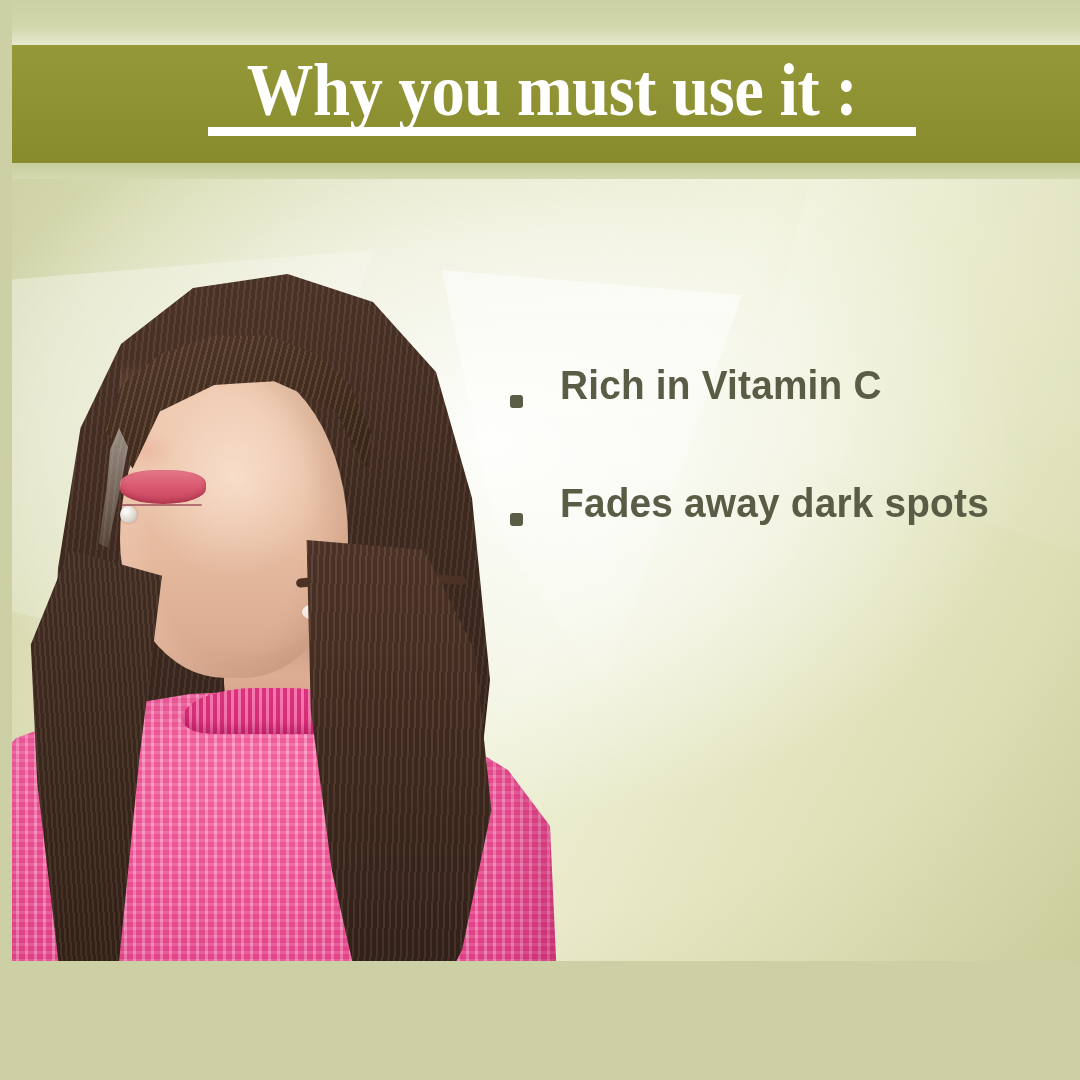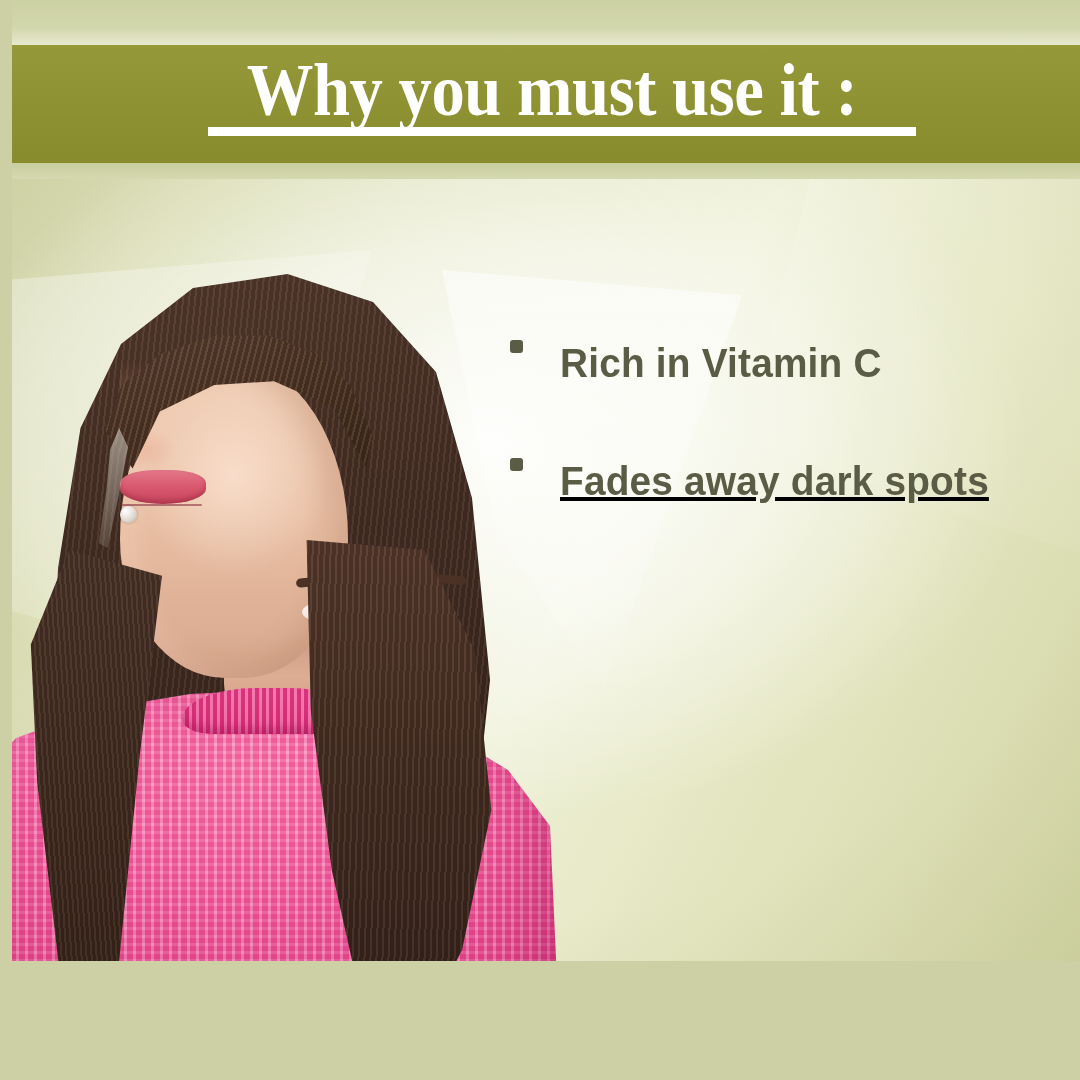--- a/index.html
+++ b/index.html
@@ -78,24 +78,24 @@
   .header-strip-bottom{
     position:absolute;left:0;top:163px;width:1080px;height:16px;
     background:linear-gradient(180deg,#c9ce9e 0%,#d5d9b0 100%);
   }
 
   
   .bullets{
     position:absolute;left:498px;top:340px;width:560px;
   }
   .bullet-row{
-    display:flex;align-items:flex-start;
+    display:flex;align-items:flex-end;
     height:68px;margin-bottom:50px;
   }
-  .bullet-row:last-child{margin-bottom:0;text-decoration:underline;}
+  .bullet-row:last-child{margin-bottom:0;}
   .bullet-dot{
     width:13px;height:13px;border-radius:3px;
     background:#5b5c45;flex:0 0 auto;margin-right:37px;
   }
   .bullet-text{
     font-family:"Liberation Sans", sans-serif;
     font-weight:700;
     font-size:40px;
     line-height:46px;
     color:#5b5c45;

